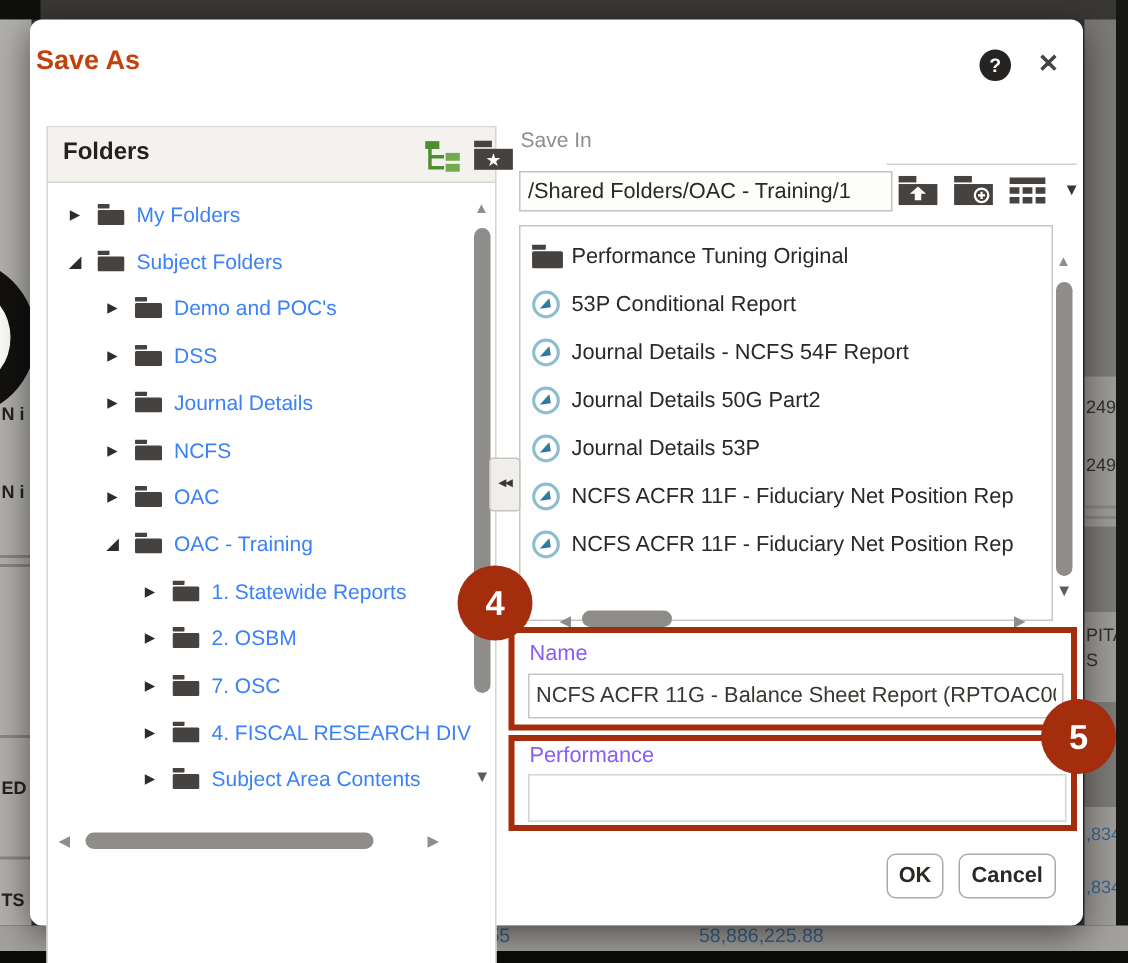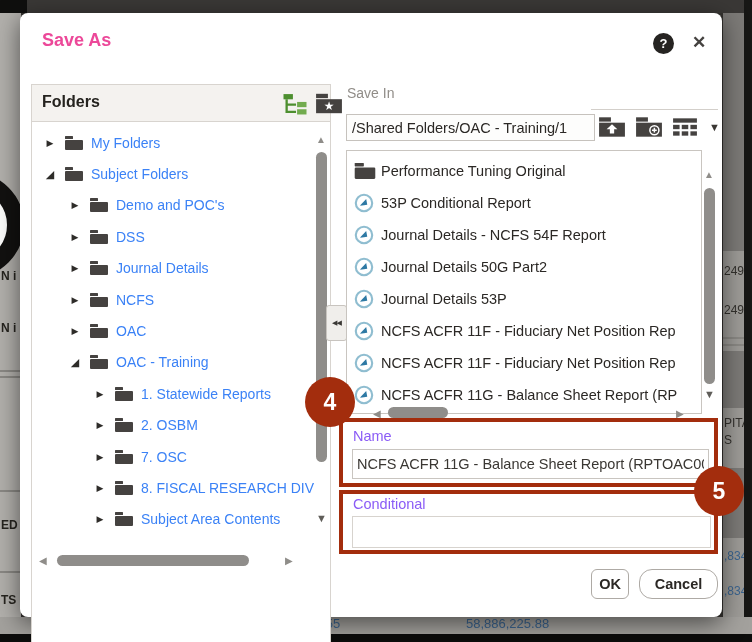--- a/index.html
+++ b/index.html
@@ -19,21 +19,21 @@
   .bg-right .frag { position:absolute; left:1px; font-size:12px; color:#33312d; white-space:nowrap; }
   .bg-right .frag.blue { color:#3c6590; }
   .bg-right-edge { position:absolute; left:744px; top:0; width:8px; height:642px; background:#171715; }
   .bg-bottom { position:absolute; left:0; top:617px; width:752px; height:17px; background:#a3a19d; }
   .bg-bottom .num { position:absolute; top:-1px; font-size:13px; color:#3c6590; white-space:nowrap; }
   .bg-bottom-black { position:absolute; left:0; top:634px; width:752px; height:8px; background:#0c0c0b; }
 
   
   .dialog { position:absolute; left:20px; top:13px; width:702px; height:604px; background:#ffffff;
             border-radius:8px; box-shadow:0 6px 24px rgba(0,0,0,.55); z-index:10; color:#2b2825; }
-  .dlg-title { position:absolute; left:22px; top:17px; font-size:18px; font-weight:bold; color:#ec4899; }
+  .dlg-title { position:absolute; left:4px; top:17px; font-size:18px; font-weight:bold; color:#c2410c; }
   .help-btn { position:absolute; left:633px; top:20px; width:21px; height:21px; border-radius:50%;
               background:#262422; color:#fff; font-size:13px; font-weight:bold; text-align:center; line-height:21px; cursor:pointer; }
   .close-btn { position:absolute; left:667px; top:18px; width:24px; height:24px; font-size:17px; font-weight:bold;
                color:#454240; text-align:center; line-height:24px; cursor:pointer; }
 
   
   .folders-panel { position:absolute; left:11px; top:71px; width:300px; height:616px;
                    border:1px solid #d8d4cf; background:#fff; }
   .folders-header { height:37px; background:#f4f2ef; border-bottom:1px solid #d8d4cf; position:relative; }
   .folders-title { position:absolute; left:10px; top:8px; font-size:16px; font-weight:bold; color:#24221e; }
@@ -90,21 +90,21 @@
                 font-family:"Liberation Sans",sans-serif; font-size:14px; color:#3a3733; resize:none; background:#fff; }
   .step-circle { position:absolute; width:50px; height:50px; border-radius:50%; background:#a32d0d;
                  color:#fff; font-size:23px; font-weight:bold; text-align:center; line-height:50px; z-index:30; }
   .circle4 { left:285px; top:364px; }
   .circle5 { left:674px; top:453px; }
 
   
   .btn { position:absolute; top:556px; height:30px; background:#fff; border:1.5px solid #aeaaa5; border-radius:6px;
          font-family:"Liberation Sans",sans-serif; font-size:14.5px; font-weight:bold; color:#2b2825; cursor:pointer; }
   .btn-ok { left:571px; width:38px; }
-  .btn-cancel { left:619px; width:79px;border-radius:13px; }
+  .btn-cancel { left:619px; width:65px; }
 </style>
 </head>
 <body>
 
 <div class="screen">
 
   <div class="bg-top"></div>
   <div class="bg-top-corner"></div>
 
   <div class="bg-left">
@@ -278,21 +278,21 @@
               <span class="tlabel">7. OSC</span>
             </div>
             <div class="tree-row" style="padding-left: 62px;">
               <span class="twisty">▶</span>
               <span class="ficon">
                 <svg width="18" height="14" viewBox="0 0 18 14">
                   <rect x="0" y="0" width="8" height="3" rx="0.5" fill="#454240"></rect>
                   <rect x="0" y="4" width="18" height="10" rx="1" fill="#454240"></rect>
                 </svg>
               </span>
-              <span class="tlabel">8. FISCAL RESEARCH DIV</span>
+              <span class="tlabel">4. FISCAL RESEARCH DIV</span>
             </div>
             <div class="tree-row" style="padding-left: 62px;">
               <span class="twisty">▶</span>
               <span class="ficon">
                 <svg width="18" height="14" viewBox="0 0 18 14">
                   <rect x="0" y="0" width="8" height="3" rx="0.5" fill="#454240"></rect>
                   <rect x="0" y="4" width="18" height="10" rx="1" fill="#454240"></rect>
                 </svg>
               </span>
               <span class="tlabel">Subject Area Contents</span>
@@ -404,45 +404,36 @@
           </div>
           <div class="file-row">
             <span class="file-icon">
               <svg width="20" height="20" viewBox="0 0 19 19">
                 <circle cx="9.5" cy="9.5" r="7.8" fill="#ffffff" stroke="#8fbdd0" stroke-width="2"></circle>
                 <path d="M5.5 12.2 L11.6 5.6 L12.6 11.2 Z" fill="#2e79a4"></path>
               </svg>
             </span>
             <span class="file-label">NCFS ACFR 11F - Fiduciary Net Position Rep</span>
           </div>
-          <div class="file-row">
-            <span class="file-icon">
-              <svg width="20" height="20" viewBox="0 0 19 19">
-                <circle cx="9.5" cy="9.5" r="7.8" fill="#ffffff" stroke="#8fbdd0" stroke-width="2"></circle>
-                <path d="M5.5 12.2 L11.6 5.6 L12.6 11.2 Z" fill="#2e79a4"></path>
-              </svg>
-            </span>
-            <span class="file-label">NCFS ACFR 11G - Balance Sheet Report (RP</span>
-          </div>
         </div>
     </div>
     <div class="list-vup">▲</div>
     <div class="list-vthumb"></div>
     <div class="list-vdown">▼</div>
     <div class="list-hleft">◀</div>
     <div class="list-hthumb"></div>
     <div class="list-hright">▶</div>
 
     <div class="red-box name-box">
       <div class="field-label" style="top:6px;">Name</div>
       <input class="name-input" type="text" value="NCFS ACFR 11G - Balance Sheet Report (RPTOAC00" style="">
     </div>
 
     <div class="red-box desc-box">
-      <div class="field-label" style="top:2px;">Conditional</div>
+      <div class="field-label" style="top:2px;">Performance</div>
       <textarea class="desc-input" style=""></textarea>
     </div>
 
     <div class="step-circle circle4">4</div>
     <div class="step-circle circle5">5</div>
 
     <button class="btn btn-ok">OK</button>
     <button class="btn btn-cancel">Cancel</button>
   </div>
 </div>

